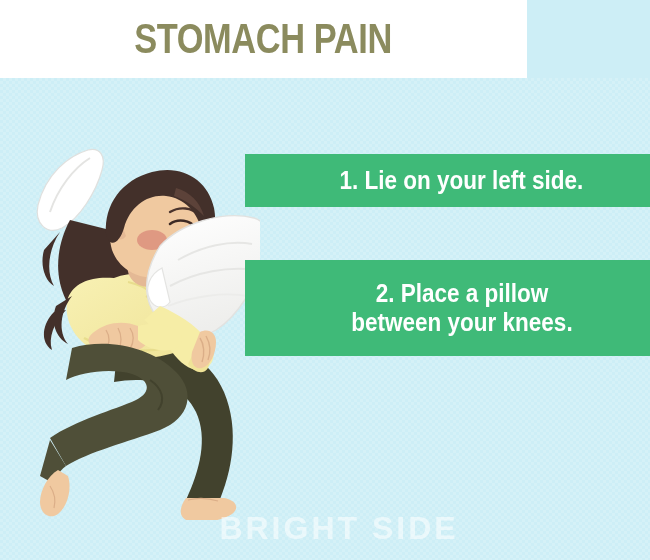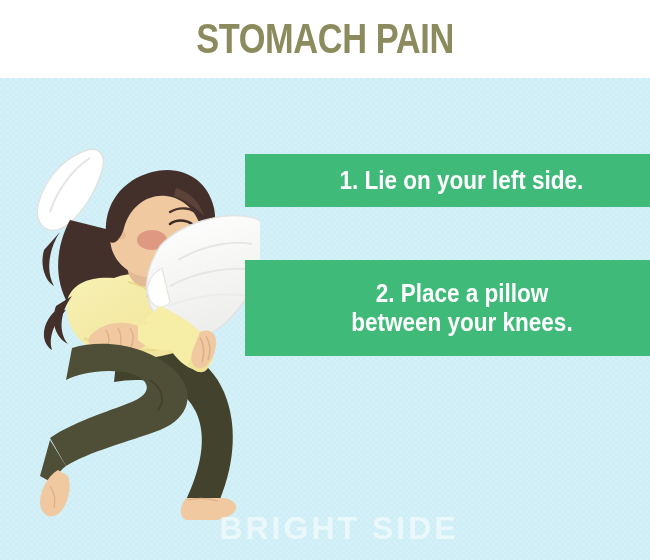--- a/index.html
+++ b/index.html
@@ -14,21 +14,21 @@
     height: 560px;
     overflow: hidden;
     font-family: "Liberation Sans", sans-serif;
     background: #cdeef6;
   }
 
   
   #header-band {
     position: absolute;
     left: 0; top: 0;
-    width: 650px;
+    width: 527px;
     height: 78px;
     background: #ffffff;
     display: flex;
     align-items: center;
     justify-content: center;
     z-index: 6;
   }
   #page-title {
     font-family: "Liberation Sans", sans-serif;
     font-weight: bold;

